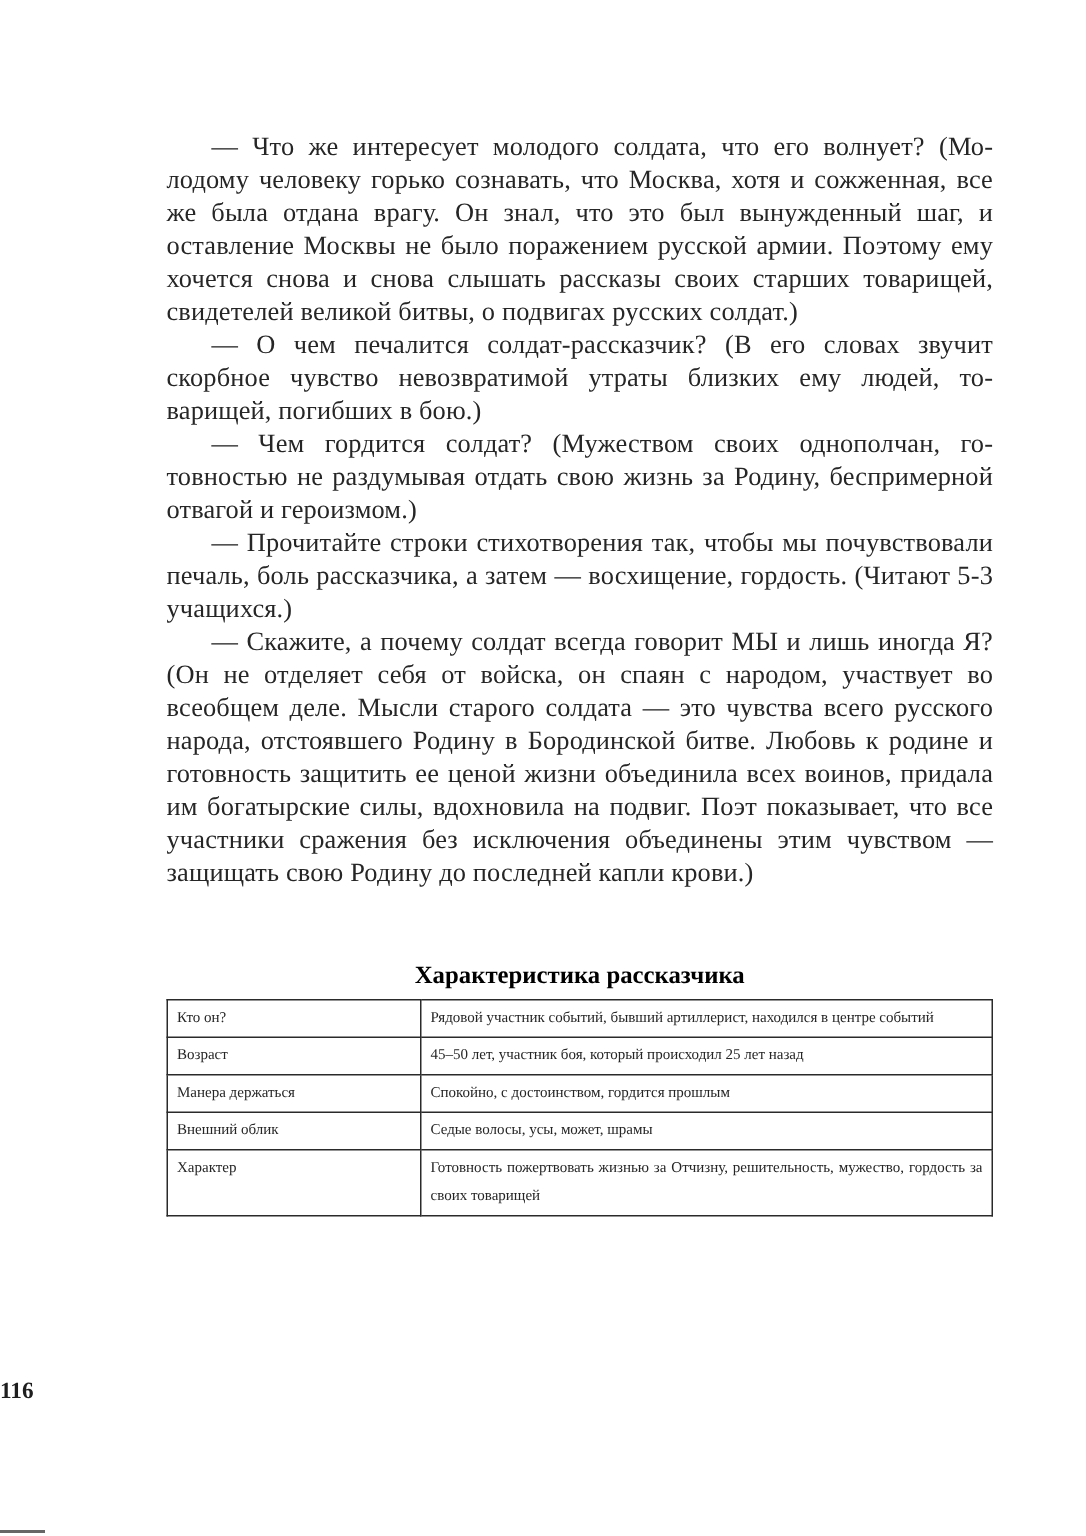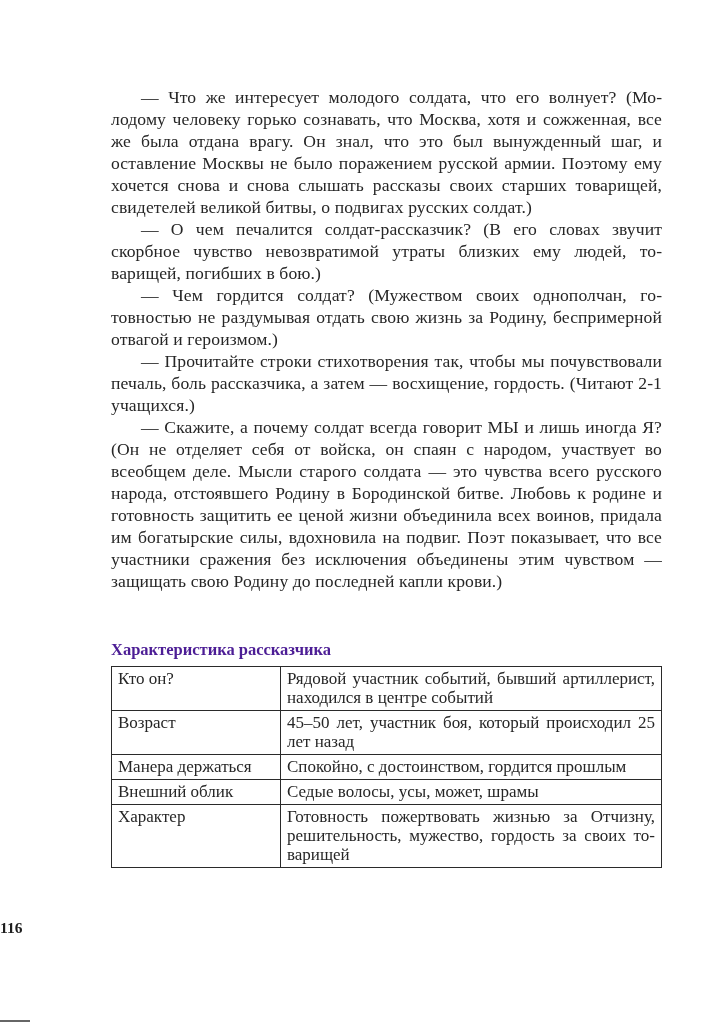--- a/index.html
+++ b/index.html
@@ -8,26 +8,26 @@
     font-family: "Liberation Serif", "DejaVu Serif", serif; color: #262626;
   }
   .text-block {
     position: absolute; left: 111px; top: 86px; width: 551px;
   }
   .para {
     margin: 0; font-size: 17.6px; line-height: 22.0px; text-align: justify;
     text-indent: 30px; letter-spacing: 0.1px; hyphens: manual;
   }
   .table-title {
-    position: absolute; left: 111px; top: 640px; width: 551px; 
-    font-weight: bold; font-size: 16.5px; line-height: 20px; color: #4c1d95;
+    position: absolute; left: 111px; top: 640px; width: 551px; text-align: center;
+    font-weight: bold; font-size: 16.5px; line-height: 20px; color: #000000;
   }
   table.char-table {
     position: absolute; left: 111px; top: 666px; width: 551px;
-    border-collapse: collapse; font-size: 17px; line-height: 19px;
+    border-collapse: collapse; font-size: 10px; line-height: 19px;
   }
   table.char-table td {
     border: 1.4px solid #2a2a2a; vertical-align: top; padding: 2px 6px 3px 6px;
   }
   table.char-table td.label { width: 156px; }
   table.char-table td.value { text-align: justify; margin-top: 18px; }
   .page-number {
     position: absolute; left: 0; width: 724px; top: 919px; text-align: left;
     font-weight: bold; font-size: 15.5px; color: #1e1e1e;
   }
@@ -35,21 +35,21 @@
     position: absolute; left: 0; top: 1020px; width: 30px; height: 2px; background: #666;
   }
 </style>
 </head>
 <body>
 
 <div class="text-block">
   <p class="para">— Что же интересует молодого солдата, что его волнует? (Мо­лодому человеку горько сознавать, что Москва, хотя и сожжен­ная, все же была отдана врагу. Он знал, что это был вынуж­денный шаг, и оставление Москвы не было поражением русской армии. Поэтому ему хочется снова и снова слышать рассказы своих старших товарищей, свидетелей великой битвы, о подвигах русских солдат.)</p>
   <p class="para">— О чем печалится солдат-рассказчик? (В его словах звучит скорбное чувство невозвратимой утраты близких ему людей, то­варищей, погибших в бою.)</p>
   <p class="para">— Чем гордится солдат? (Мужеством своих однополчан, го­товностью не раздумывая отдать свою жизнь за Родину, беспри­мерной отвагой и героизмом.)</p>
-  <p class="para">— Прочитайте строки стихотворения так, чтобы мы почув­ствовали печаль, боль рассказчика, а затем — восхищение, гор­дость. (Читают 2-1 учащихся.)</p>
+  <p class="para">— Прочитайте строки стихотворения так, чтобы мы почув­ствовали печаль, боль рассказчика, а затем — восхищение, гор­дость. (Читают 5-3 учащихся.)</p>
   <p class="para">— Скажите, а почему солдат всегда говорит МЫ и лишь ино­гда Я? (Он не отделяет себя от войска, он спаян с народом, уча­ствует во всеобщем деле. Мысли старого солдата — это чувства всего русского народа, отстоявшего Родину в Бородинской битве. Любовь к родине и готовность защитить ее ценой жизни объеди­нила всех воинов, придала им богатырские силы, вдохновила на подвиг. Поэт показывает, что все участники сражения без исклю­чения объединены этим чувством — защищать свою Родину до последней капли крови.)</p>
 </div>
 
 <div class="table-title">Характеристика рассказчика</div>
 
 <table class="char-table">
   <tbody>
     <tr>
       <td class="label">Кто он?</td>
       <td class="value">Рядовой участник событий, бывший артилле­рист, находился в центре событий</td>

